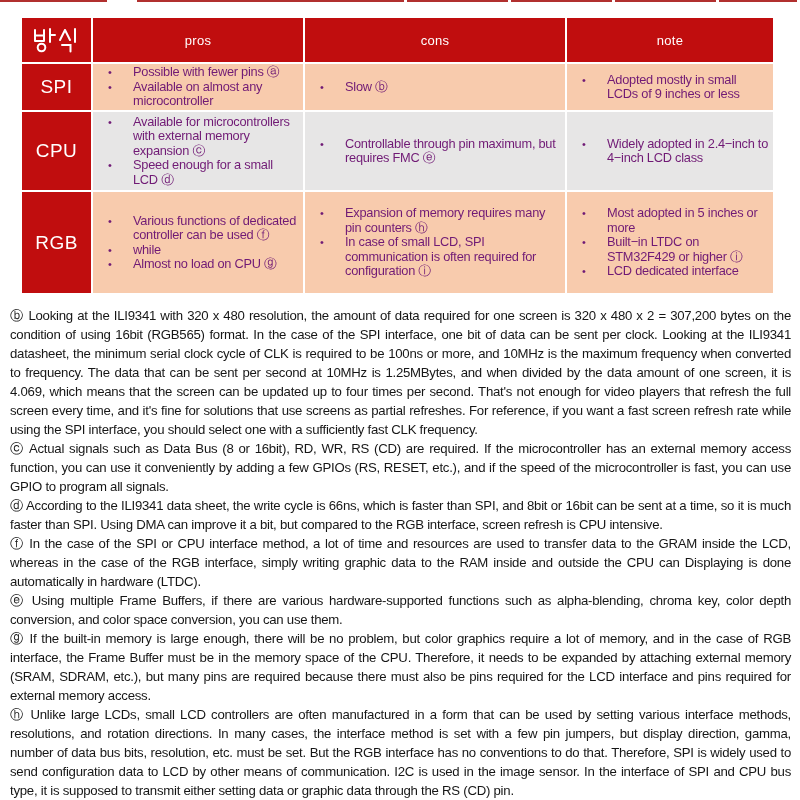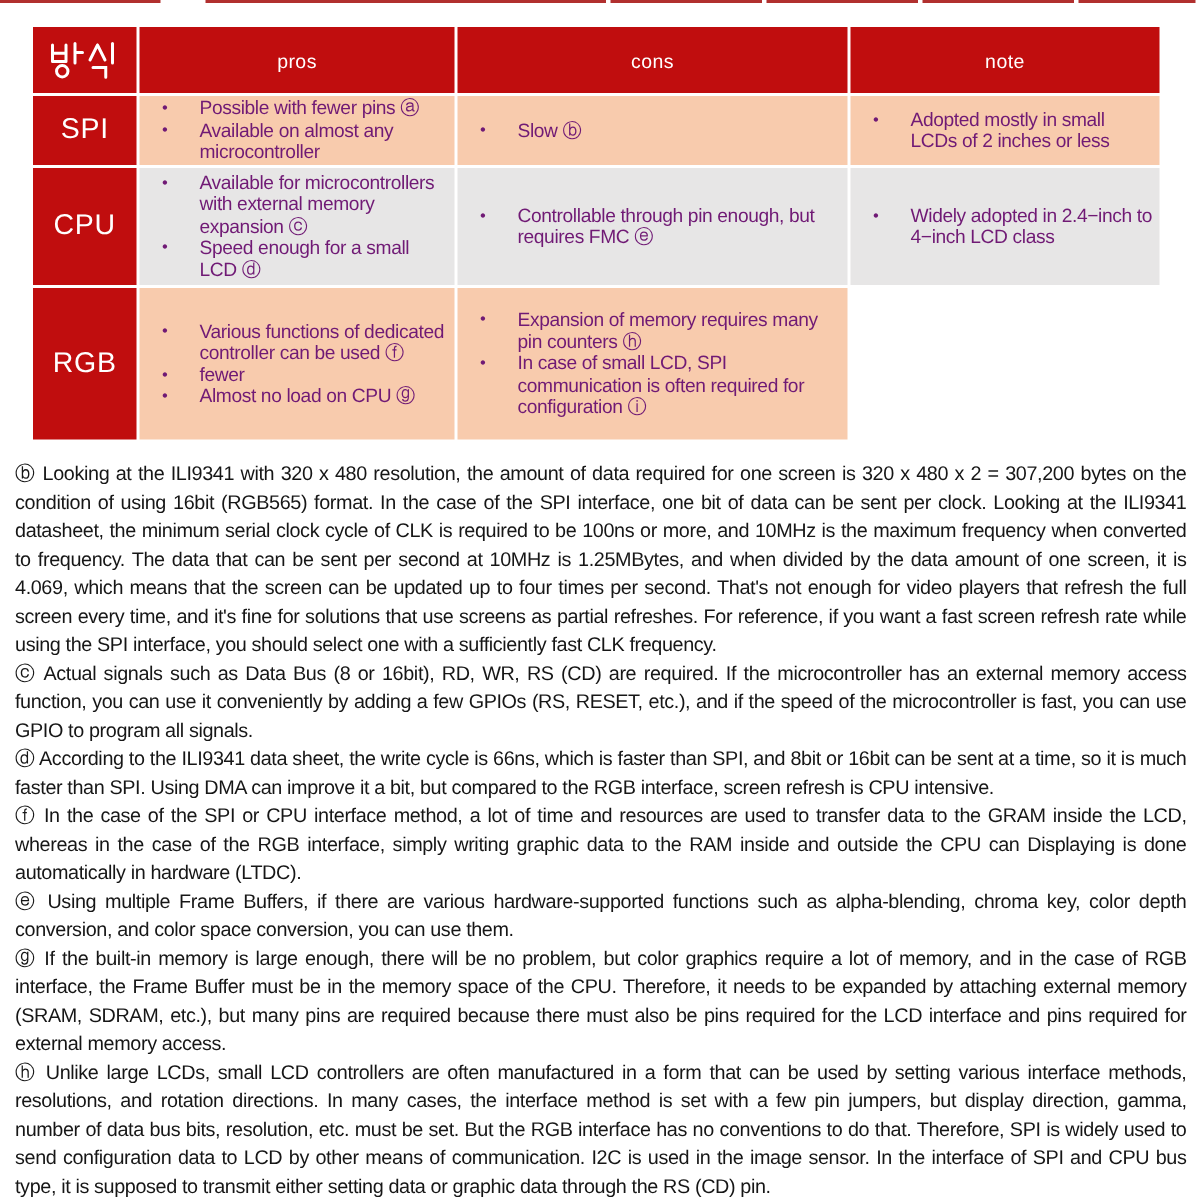--- a/index.html
+++ b/index.html
@@ -82,42 +82,47 @@
 
 <div class="mcell">SPI</div>
     <div class="ccell peach">
       <div class="li">Possible with fewer pins ⓐ</div>
       <div class="li">Available on almost any microcontroller</div>
     </div>
     <div class="ccell peach">
       <div class="li">Slow ⓑ</div>
     </div>
     <div class="ccell peach">
-      <div class="li">Adopted mostly in small LCDs of 2 inches or less</div>
+      <div class="li">Adopted mostly in small LCDs of 9 inches or less</div>
     </div>
     <div class="mcell">CPU</div>
     <div class="ccell gray">
       <div class="li">Available for microcontrollers with external memory expansion ⓒ</div>
       <div class="li">Speed enough for a small LCD ⓓ</div>
     </div>
     <div class="ccell gray">
-      <div class="li">Controllable through pin enough, but requires FMC ⓔ</div>
+      <div class="li">Controllable through pin maximum, but requires FMC ⓔ</div>
     </div>
     <div class="ccell gray">
       <div class="li">Widely adopted in 2.4−inch to 4−inch LCD class</div>
     </div>
     <div class="mcell">RGB</div>
     <div class="ccell peach">
       <div class="li">Various functions of dedicated controller can be used ⓕ</div>
-      <div class="li">fewer</div>
+      <div class="li">while</div>
       <div class="li">Almost no load on CPU ⓖ</div>
     </div>
     <div class="ccell peach">
       <div class="li">Expansion of memory requires many pin counters ⓗ</div>
       <div class="li">In case of small LCD, SPI communication is often required for configuration ⓘ</div>
+    </div>
+    <div class="ccell peach">
+      <div class="li">Most adopted in 5 inches or more</div>
+      <div class="li">Built−in LTDC on STM32F429 or higher ⓘ</div>
+      <div class="li">LCD dedicated interface</div>
     </div>
   </div>
 
 <div class="fnotes" id="footnotes">
     <p><span class="fn-m">ⓑ</span> <span>Looking at the ILI9341 with 320 x 480 resolution, the amount of data required for one screen is 320 x 480 x 2 = 307,200 bytes on the condition of using 16bit (RGB565) format.  In the case of the SPI interface, one bit of data can be sent per clock. Looking at the ILI9341 datasheet, the minimum serial clock cycle of CLK is required to be 100ns or more, and 10MHz is the maximum frequency when converted to frequency.  The data that can be sent per second at 10MHz is 1.25MBytes, and when divided by the data amount of one screen, it is 4.069, which means that the screen can be updated up to four times per second. That's not enough for video players that refresh the full screen every time, and it's fine for solutions that use screens as partial refreshes. For reference, if you want a fast screen refresh rate while using the SPI interface, you should select one with a sufficiently fast CLK frequency.</span></p>
     <p><span class="fn-m">ⓒ</span> <span>Actual signals such as Data Bus (8 or 16bit), RD, WR, RS (CD) are required. If the microcontroller has an external memory access function, you can use it conveniently by adding a few GPIOs (RS, RESET, etc.), and if the speed of the microcontroller is fast, you can use GPIO to program all signals.</span></p>
     <p><span class="fn-m">ⓓ</span> <span>According to the ILI9341 data sheet, the write cycle is 66ns, which is faster than SPI, and 8bit or 16bit can be sent at a time, so it is much faster than SPI. Using DMA can improve it a bit, but compared to the RGB interface, screen refresh is CPU intensive.</span></p>
     <p><span class="fn-m">ⓕ</span> <span>In the case of the SPI or CPU interface method, a lot of time and resources are used to transfer data to the GRAM inside the LCD, whereas in the case of the RGB interface, simply writing graphic data to the RAM inside and outside the CPU can Displaying is done automatically in hardware (LTDC).</span></p>
     <p><span class="fn-m">ⓔ</span> <span>Using multiple Frame Buffers, if there are various hardware-supported functions such as alpha-blending, chroma key, color depth conversion, and color space conversion, you can use them.</span></p>
     <p><span class="fn-m">ⓖ</span> <span>If the built-in memory is large enough, there will be no problem, but color graphics require a lot of memory, and in the case of RGB interface, the Frame Buffer must be in the memory space of the CPU. Therefore, it needs to be expanded by attaching external memory (SRAM, SDRAM, etc.), but many pins are required because there must also be pins required for the LCD interface and pins required for external memory access.</span></p>

